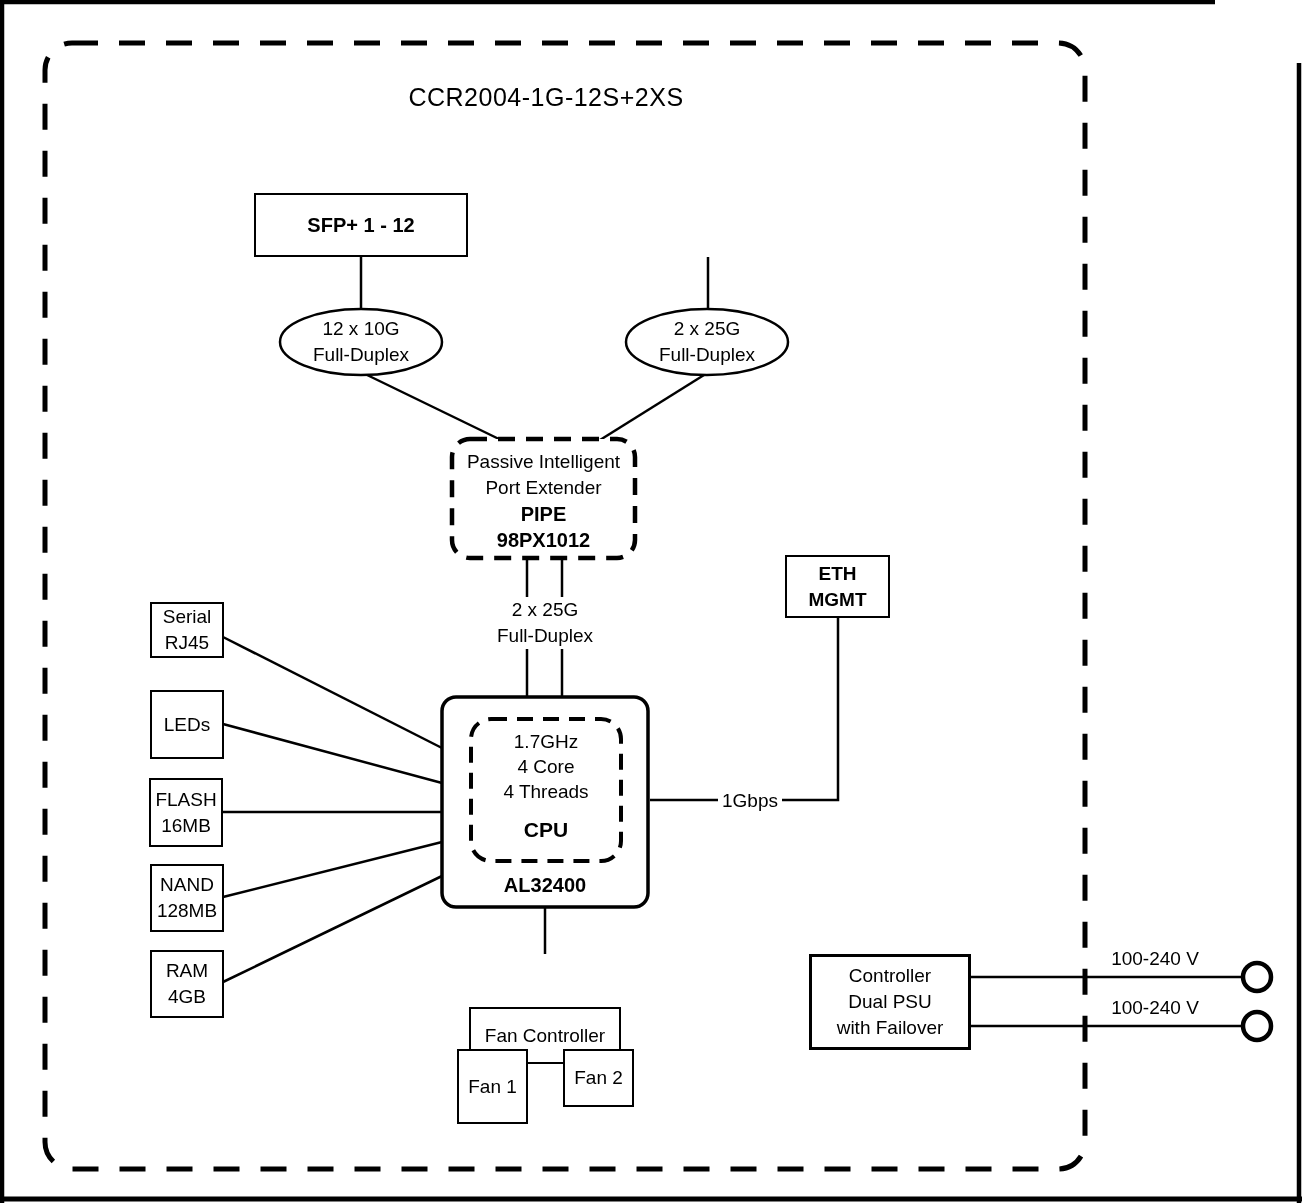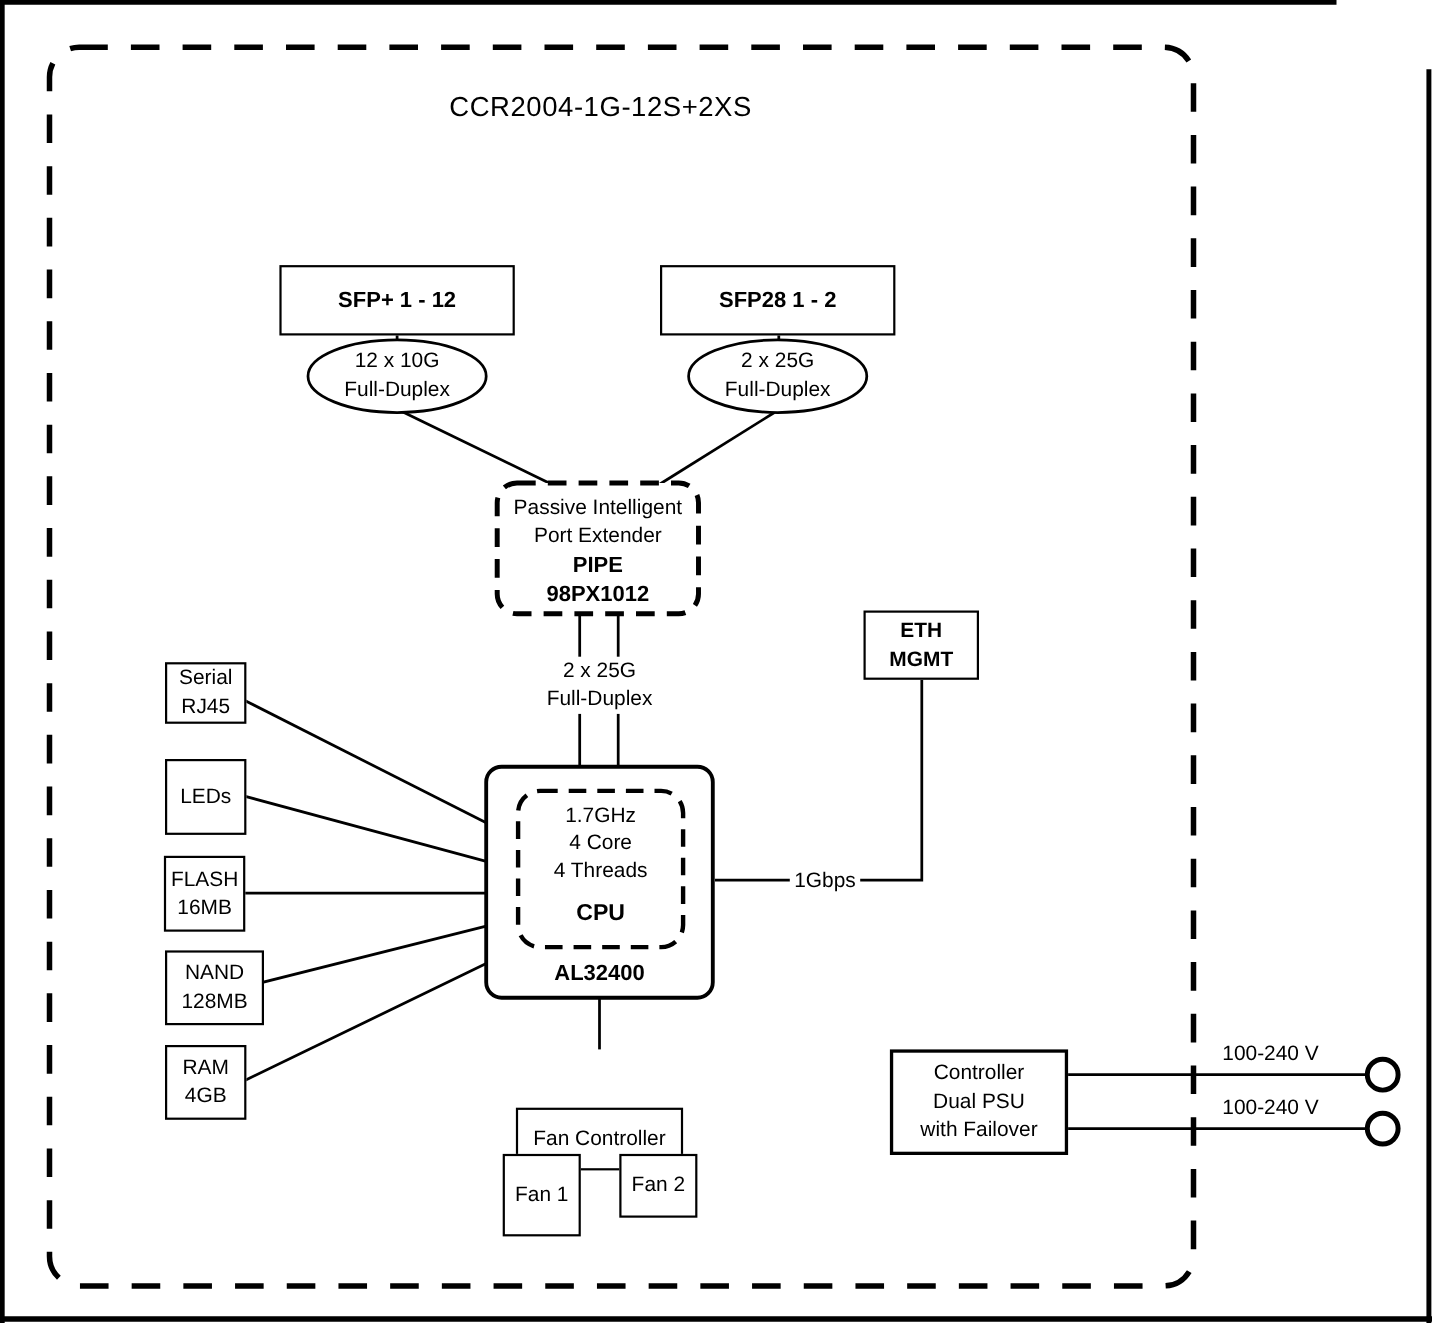--- a/index.html
+++ b/index.html
@@ -9,21 +9,21 @@
     font-family:"Liberation Sans", sans-serif; color:#000; overflow:hidden;
   }
   svg.wires { position:absolute; left:0; top:0; z-index:0; }
   .txt { position:absolute; z-index:2; text-align:center; }
   .box {
     position:absolute; z-index:2; background:#fff; border:2.5px solid #000;
     display:flex; flex-direction:column; align-items:center; justify-content:center;
     text-align:center; font-size:19px; line-height:26px;
   }
   .bold { font-weight:bold; }
-  .fs20 { font-size:20px;margin-top:48px; }
+  .fs20 { font-size:20px; }
   .title {
     left:0; top:83px; width:1092px; font-size:25px; font-weight:normal; letter-spacing:0.5px;
   }
   .ellipse-label { line-height:26px; font-size:19px; }
   .pipe-label { left:452px; top:449px; width:183px; font-size:19px; line-height:26px; z-index:2; }
   .pipe-label .model-line { font-size:20px; line-height:26px; }
   .link-label { background:#fff; z-index:2; font-size:19px; line-height:26px; }
   .cpu-spec { left:471px; top:729px; width:150px; font-size:19px; line-height:25px; }
   .cpu-name { font-size:21px; font-weight:bold; margin-top:13px; line-height:25px; }
   .cpu-model { left:442px; top:874px; width:206px; font-size:20px; font-weight:bold; }
@@ -73,23 +73,20 @@
     <rect x="442" y="697" width="206" height="210" rx="14" fill="#fff" stroke="#000" stroke-width="3.5"></rect>
 
     <rect x="471" y="719" width="150" height="142" rx="20" fill="none" stroke="#000" stroke-width="4" stroke-dasharray="16 10"></rect>
   </svg>
 
   <div class="txt title">CCR2004-1G-12S+2XS</div>
 
   <div class="box bold fs20" style="left:254px; top:193px; width:214px; height:64px;">
     <span>SFP+ 1 - 12</span>
   </div>
-  <div class="box bold fs20" style="left:600px; top:193px; width:214px; height:64px;">
-    <span>SFP28 1 - 2</span>
-  </div>
 
   <div class="txt ellipse-label" style="left:279px; top:316px; width:164px;">
     <div>12 x 10G</div>
     <div>Full-Duplex</div>
   </div>
   <div class="txt ellipse-label" style="left:625px; top:316px; width:164px;">
     <div>2 x 25G</div>
     <div>Full-Duplex</div>
   </div>
 
@@ -123,21 +120,21 @@
     <div>Serial</div>
     <div>RJ45</div>
   </div>
   <div class="box" style="left:150px; top:690px; width:74px; height:69px;">
     <div>LEDs</div>
   </div>
   <div class="box" style="left:149px; top:778px; width:74px; height:69px;">
     <div>FLASH</div>
     <div>16MB</div>
   </div>
-  <div class="box" style="left:150px; top:864px; width:90px; height:68px;">
+  <div class="box" style="left:150px; top:864px; width:74px; height:68px;">
     <div>NAND</div>
     <div>128MB</div>
   </div>
   <div class="box" style="left:150px; top:950px; width:74px; height:68px;">
     <div>RAM</div>
     <div>4GB</div>
   </div>
 
   <div class="box" style="left:469px; top:972px; width:152px; height:57px;margin-top:35px;">
     <span>Fan Controller</span>

